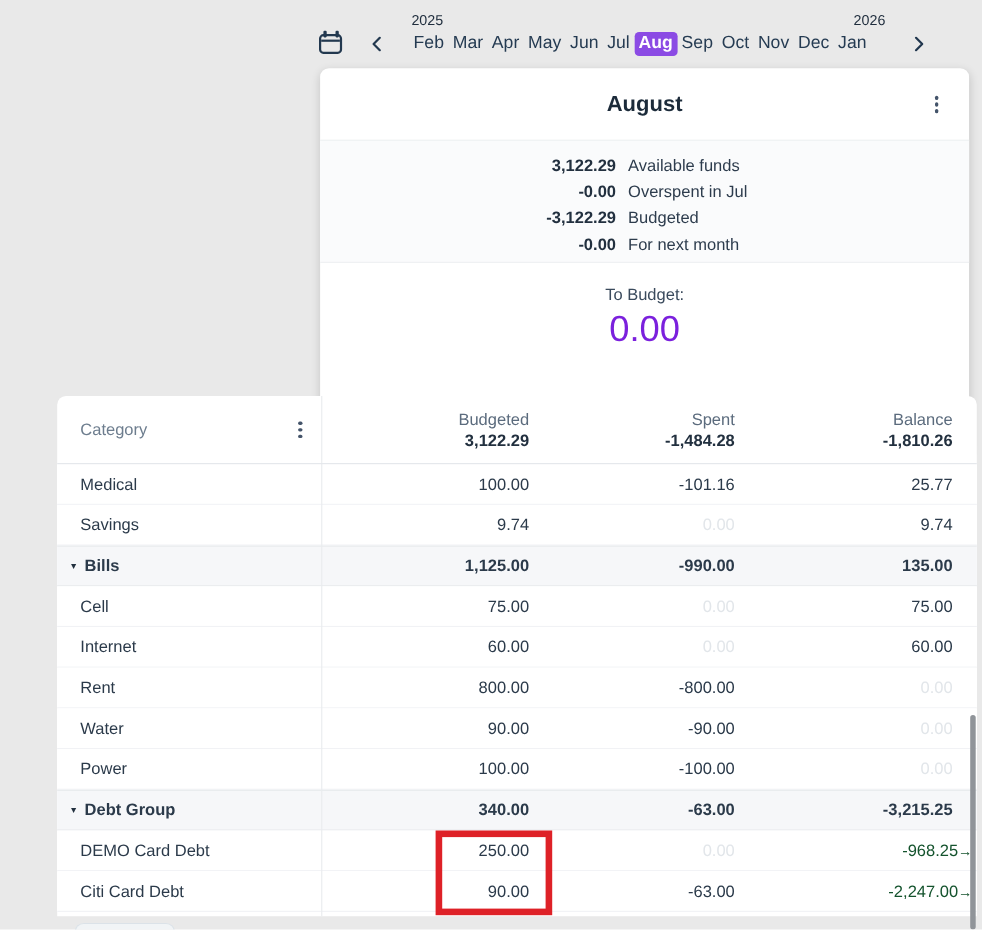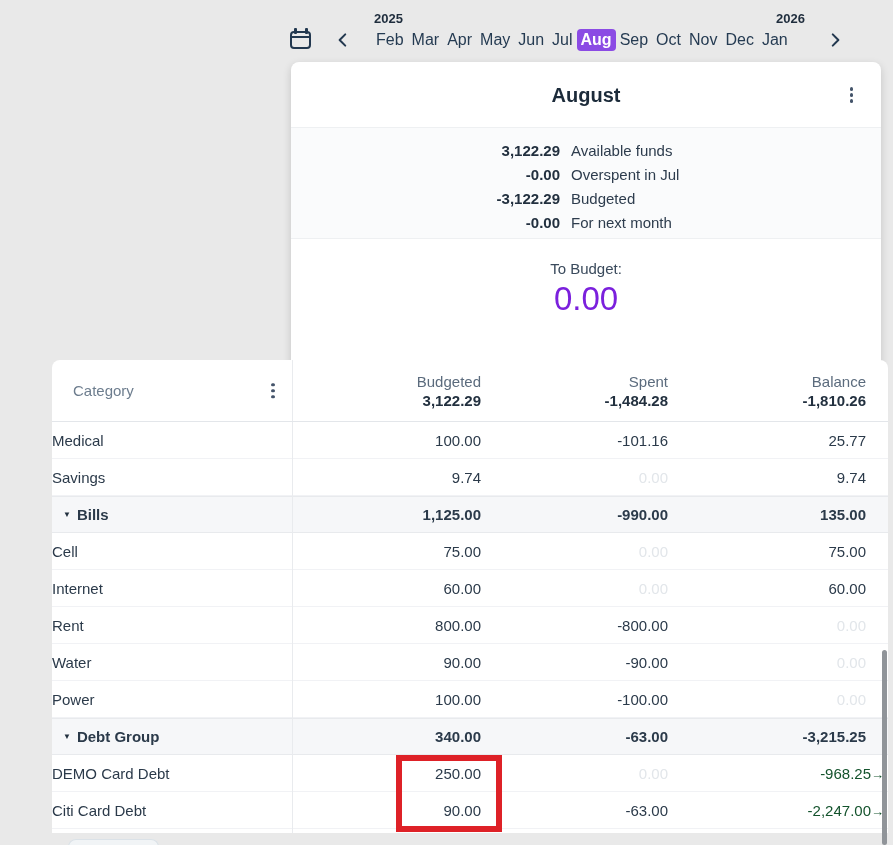--- a/index.html
+++ b/index.html
@@ -4,21 +4,21 @@
 <style>
   * { box-sizing: border-box; }
   html,body { margin:0; padding:0; }
   body {
     width:893px; height:845px; overflow:hidden; position:relative;
     background:#e9e9e9; color:#253b52;
     font-family:"Liberation Sans", sans-serif;
   }
 
   
-  .year { position:absolute; top:11px; font-size:13px; font-weight:bold; color:#1f2d3d; }
+  .year { position:absolute; top:11px; font-size:13px; font-weight:normal; color:#1f2d3d; }
   .year-left  { left:374px; }
   .year-right { left:776px; }
   .cal-btn { position:absolute; left:290px; top:28px; width:22px; height:22px; cursor:pointer; }
   .cal-body { position:absolute; left:0; top:3px; width:21px; height:18px;
               border:2px solid #22384f; border-radius:4px; }
   .cal-bar  { position:absolute; left:2px; top:8px; width:17px; height:2px; background:#22384f; }
   .cal-leg  { position:absolute; top:0; width:3px; height:6px; background:#22384f; border-radius:1px; }
   .cal-leg.l { left:4px; } .cal-leg.r { right:4px; }
   .nav-chevron { position:absolute; top:31px; width:18px; height:18px; cursor:pointer; }
   .chev-prev { left:334px; } .chev-next { left:826px; }
@@ -55,21 +55,21 @@
   .table-kebab { position:absolute; left:216px; top:50%; transform:translateY(-50%); }
   .th-col { text-align:right; line-height:19px; }
   .th-col .th-label { color:#5b6b7d; }
   .th-col .th-total { font-weight:bold; color:#22303f; }
   .th-balance { padding-right:22px; }
 
   .trow { display:grid; grid-template-columns:240px 189px 187px 220px; height:37px;
           align-items:center; font-size:15px; border-bottom:1px solid #f1f2f5; background:#ffffff; }
   .trow.group { background:#f6f7f9; font-weight:bold; border-top:1px solid #e8eaed;
                 border-bottom:1px solid #e8eaed; }
-  .cell-name { color:#2b3a4a; display:flex; align-items:center; cursor:pointer; }
+  .cell-name { padding-left:21px; color:#2b3a4a; display:flex; align-items:center; cursor:pointer; }
   .trow.group .cell-name { padding-left:11px; }
   .tri { font-size:8px; margin-right:6px; color:#22303f; cursor:pointer; }
   .cell-num { text-align:right; color:#2b3a4a; cursor:pointer; }
   .cell-balance { padding-right:22px; }
   .faint { color:#e2e6ea; }
   .neg-red { color:#14532d; padding-right:4px; }
   .neg-red .arrow { font-size:13px; }
 
   
   .highlight-box { position:absolute; left:396px; top:755px; width:106px; height:77px;

